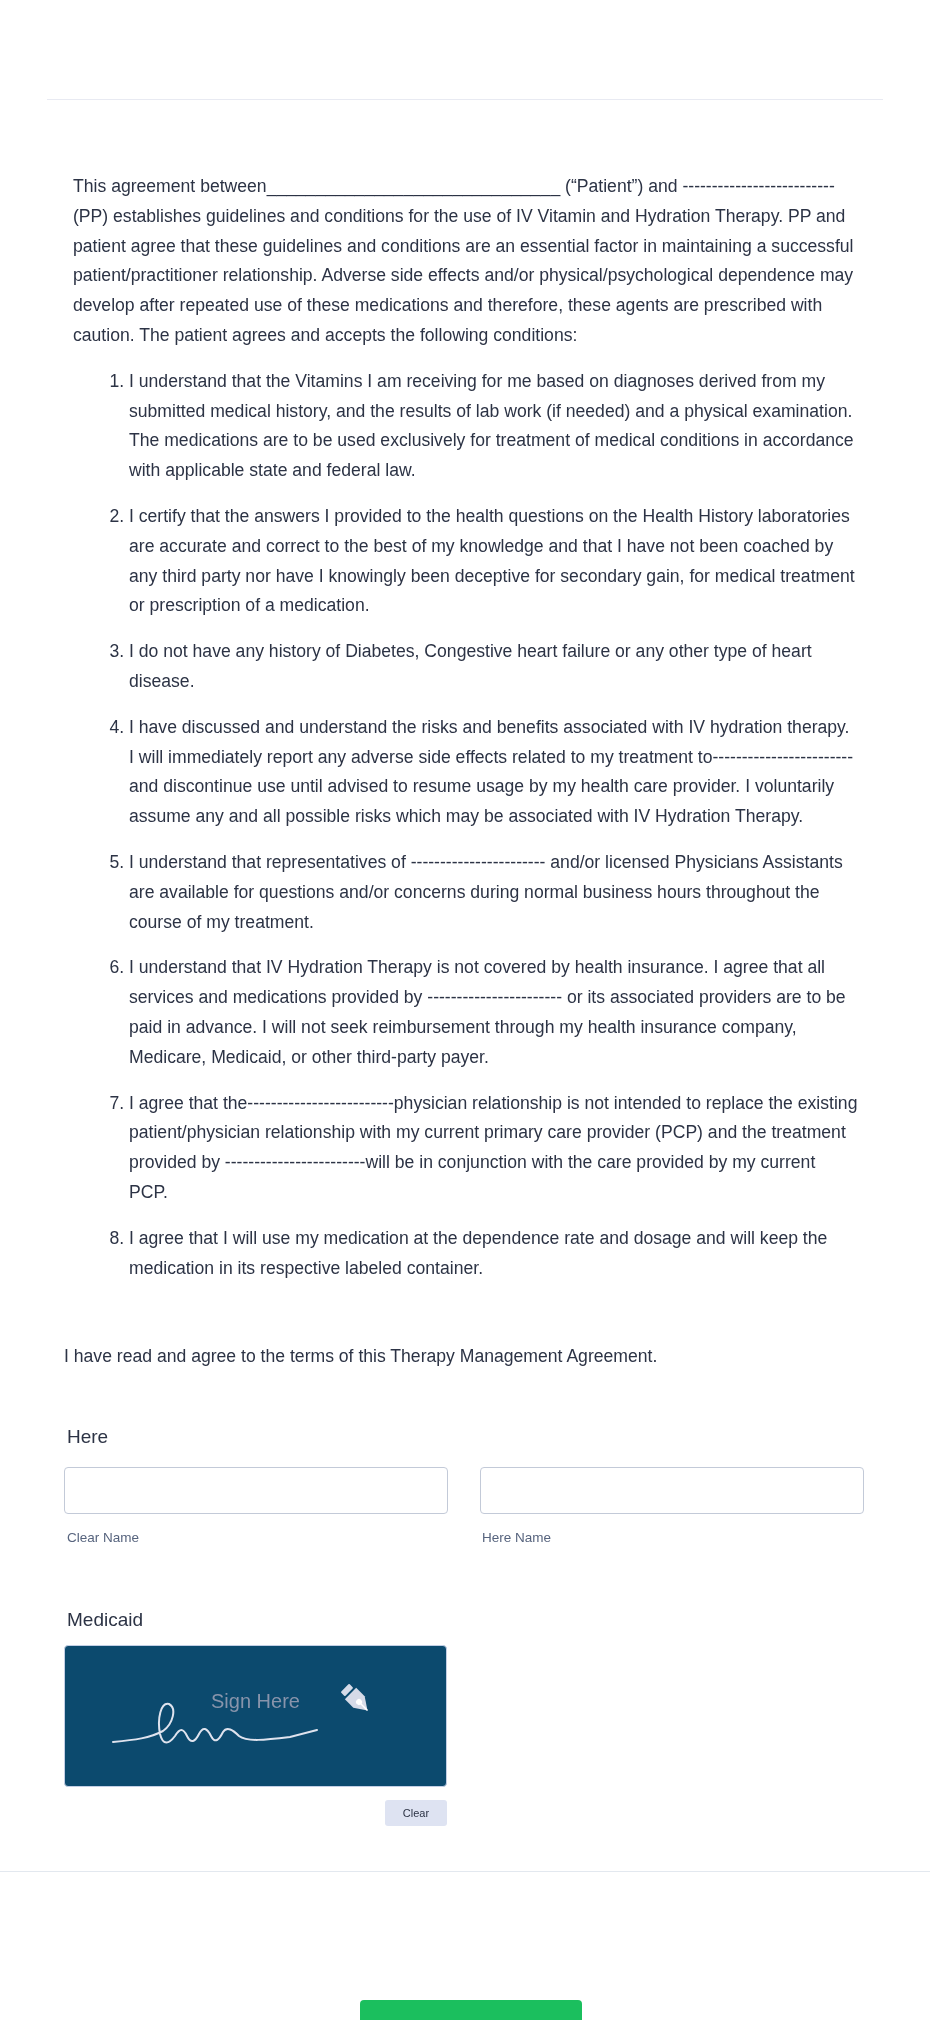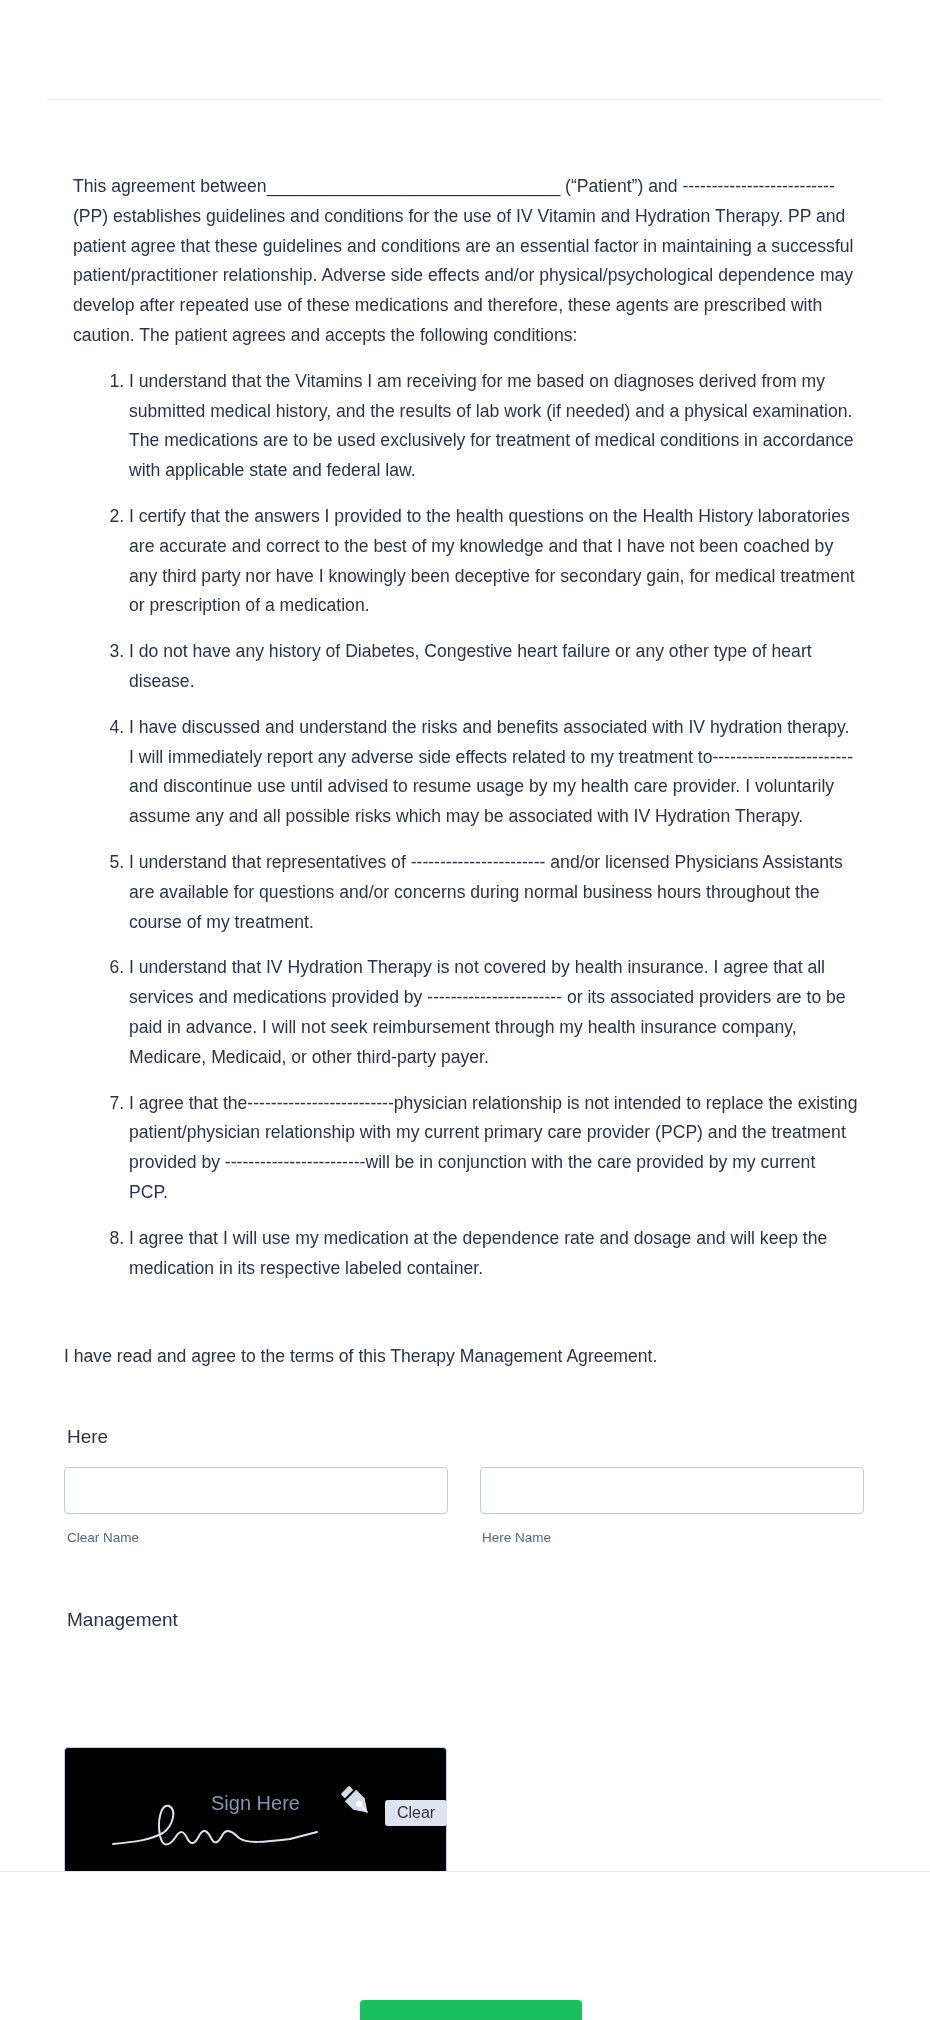--- a/index.html
+++ b/index.html
@@ -32,32 +32,32 @@
   }
   .text-input {
     position: absolute; top: 1467px; height: 47px; width: 384px;
     border: 1px solid #c3cad8; border-radius: 4px; background: #fff; box-sizing: border-box;
     font-family: "Liberation Sans", sans-serif; font-size: 16px; padding: 0 12px; outline: none;
   }
   .sublabel {
     position: absolute; top: 1530px; font-size: 13.5px; color: #57647e;
   }
   .sig-box {
-    position: absolute; left: 64px; top: 1747px; width: 383px; height: 142px;
-    border: 1px solid #c3cfe5; border-radius: 4px; box-sizing: border-box; background: #000000; cursor: crosshair;
+    position: absolute; left: 64px; top: 1645px; width: 383px; height: 142px;
+    border: 1px solid #c3cfe5; border-radius: 4px; box-sizing: border-box; background: #0c4a6e; cursor: crosshair;
   }
   .sig-text {
     position: absolute; left: 0; width: 100%; top: 44px; text-align: center;
     font-size: 20px; color: #8894ab;
   }
   .sig-art { position: absolute; left: 0; top: 0; }
   .clear-btn {
     position: absolute; left: 385px; top: 1800px; width: 62px; height: 26px;
     background: #dee3f2; border: none; border-radius: 3px; color: #2c3345;
-    font-family: "Liberation Sans", sans-serif; font-size: 16px; cursor: pointer; padding: 0;
+    font-family: "Liberation Sans", sans-serif; font-size: 11px; cursor: pointer; padding: 0;
   }
   .footer-divider {
     position: absolute; left: 0; top: 1871px; width: 930px; height: 1px; background: #e3e8ef;
   }
   .footer { position: absolute; left: 0; top: 1872px; width: 930px; height: 148px; background: #fff; }
   .submit-btn {
     position: absolute; left: 360px; top: 2000px; width: 222px; height: 58px;
     background: #1bbf5e; border: none; border-radius: 4px; color: #ffffff;
     font-family: "Liberation Sans", sans-serif; font-size: 19px; cursor: pointer;
   }
@@ -84,21 +84,21 @@
 </div>
 
 <div class="consent">I have read and agree to the terms of this Therapy Management Agreement.</div>
 
 <div class="field-label" style="top:1426px;">Here</div>
 <input class="text-input" style="left: 64px;" type="text" value="">
 <input class="text-input" style="left: 480px;" type="text" value="">
 <div class="sublabel" style="left:67px;">Clear Name</div>
 <div class="sublabel" style="left:482px;">Here Name</div>
 
-<div class="field-label" style="top:1609px;">Management</div>
+<div class="field-label" style="top:1609px;">Medicaid</div>
 <div class="sig-box">
   <svg class="sig-art" width="383" height="142" viewBox="0 0 383 142">
     <path d="M48 96 C 70 94, 85 92, 98 85 C 108 78, 112 62, 104 58 C 96 56, 92 72, 95 88 C 98 100, 104 98, 110 90 C 115 82, 118 82, 122 90 C 126 98, 130 96, 134 88 C 138 80, 142 82, 146 90 C 150 98, 154 94, 158 86 C 162 80, 168 84, 174 90 C 182 96, 200 94, 225 91 L 252 84" fill="none" stroke="#dfe3ee" stroke-width="2" stroke-linecap="round"></path>
   </svg>
   <svg style="position:absolute; left:272px; top:36px;" width="44" height="40" viewBox="0 0 44 40">
     <g transform="rotate(-45 22 20)" fill="#d6dbe8">
       <rect x="16" y="0" width="12" height="6" rx="1"></rect>
       <path d="M14 8 L30 8 L30 20 L22 32 L14 20 Z"></path>
       <circle cx="22" cy="20" r="3" fill="#ffffff"></circle>
       <rect x="21.3" y="20" width="1.4" height="12" fill="#ffffff"></rect>

